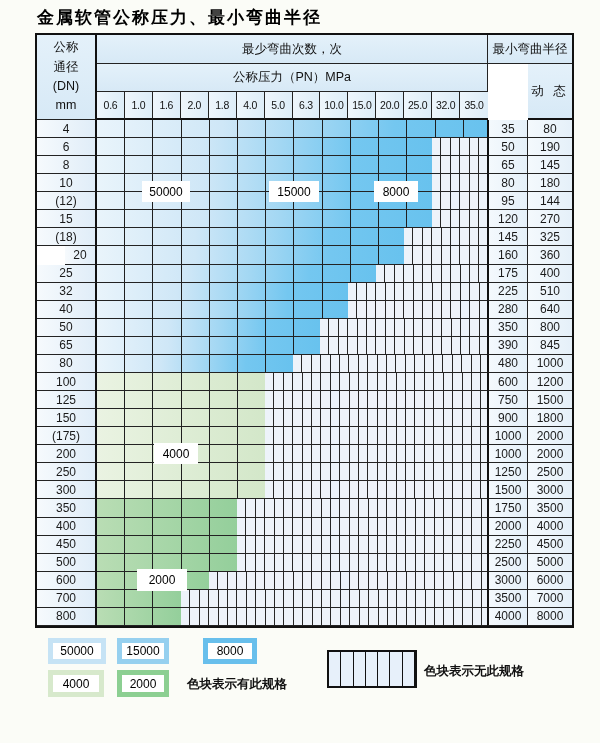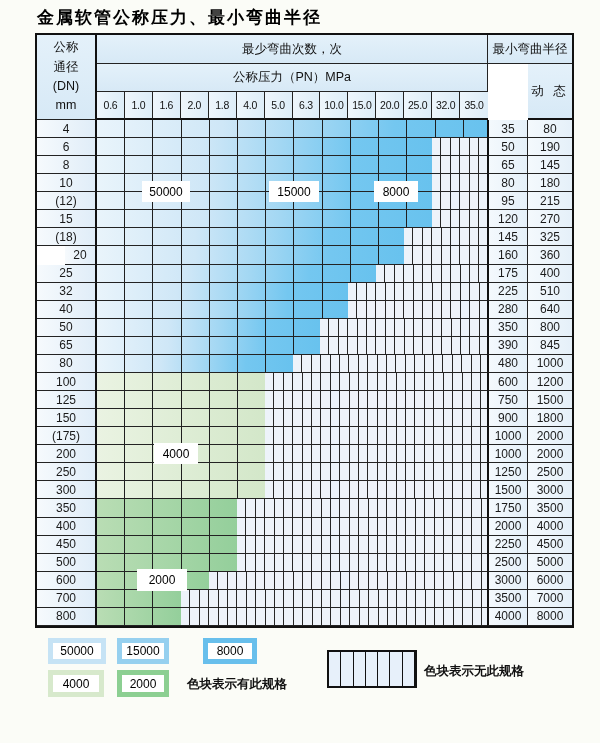--- a/index.html
+++ b/index.html
@@ -150,21 +150,21 @@
     <div class="cell c-val c-dyn" style="grid-area: 6 / 17;">145</div>
     <div class="cell c-dn" style="grid-area: 7 / 1;">10</div>
     <div class="cell band z-blue" style="grid-area: 7 / 2 / auto / span 12;"></div>
     <div class="cell nospec" style="grid-area: 7 / 14 / auto / 16;"></div>
     <div class="cell c-val c-static" style="grid-area: 7 / 16;">80</div>
     <div class="cell c-val c-dyn" style="grid-area: 7 / 17;">180</div>
     <div class="cell c-dn" style="grid-area: 8 / 1;">(12)</div>
     <div class="cell band z-blue" style="grid-area: 8 / 2 / auto / span 12;"></div>
     <div class="cell nospec" style="grid-area: 8 / 14 / auto / 16;"></div>
     <div class="cell c-val c-static" style="grid-area: 8 / 16;">95</div>
-    <div class="cell c-val c-dyn" style="grid-area: 8 / 17;">215</div>
+    <div class="cell c-val c-dyn" style="grid-area: 8 / 17;">144</div>
     <div class="cell c-dn" style="grid-area: 9 / 1;">15</div>
     <div class="cell band z-blue" style="grid-area: 9 / 2 / auto / span 12;"></div>
     <div class="cell nospec" style="grid-area: 9 / 14 / auto / 16;"></div>
     <div class="cell c-val c-static" style="grid-area: 9 / 16;">120</div>
     <div class="cell c-val c-dyn" style="grid-area: 9 / 17;">270</div>
     <div class="cell c-dn" style="grid-area: 10 / 1;">(18)</div>
     <div class="cell band z-blue" style="grid-area: 10 / 2 / auto / span 11;"></div>
     <div class="cell nospec" style="grid-area: 10 / 13 / auto / 16;"></div>
     <div class="cell c-val c-static" style="grid-area: 10 / 16;">145</div>
     <div class="cell c-val c-dyn" style="grid-area: 10 / 17;">325</div>

